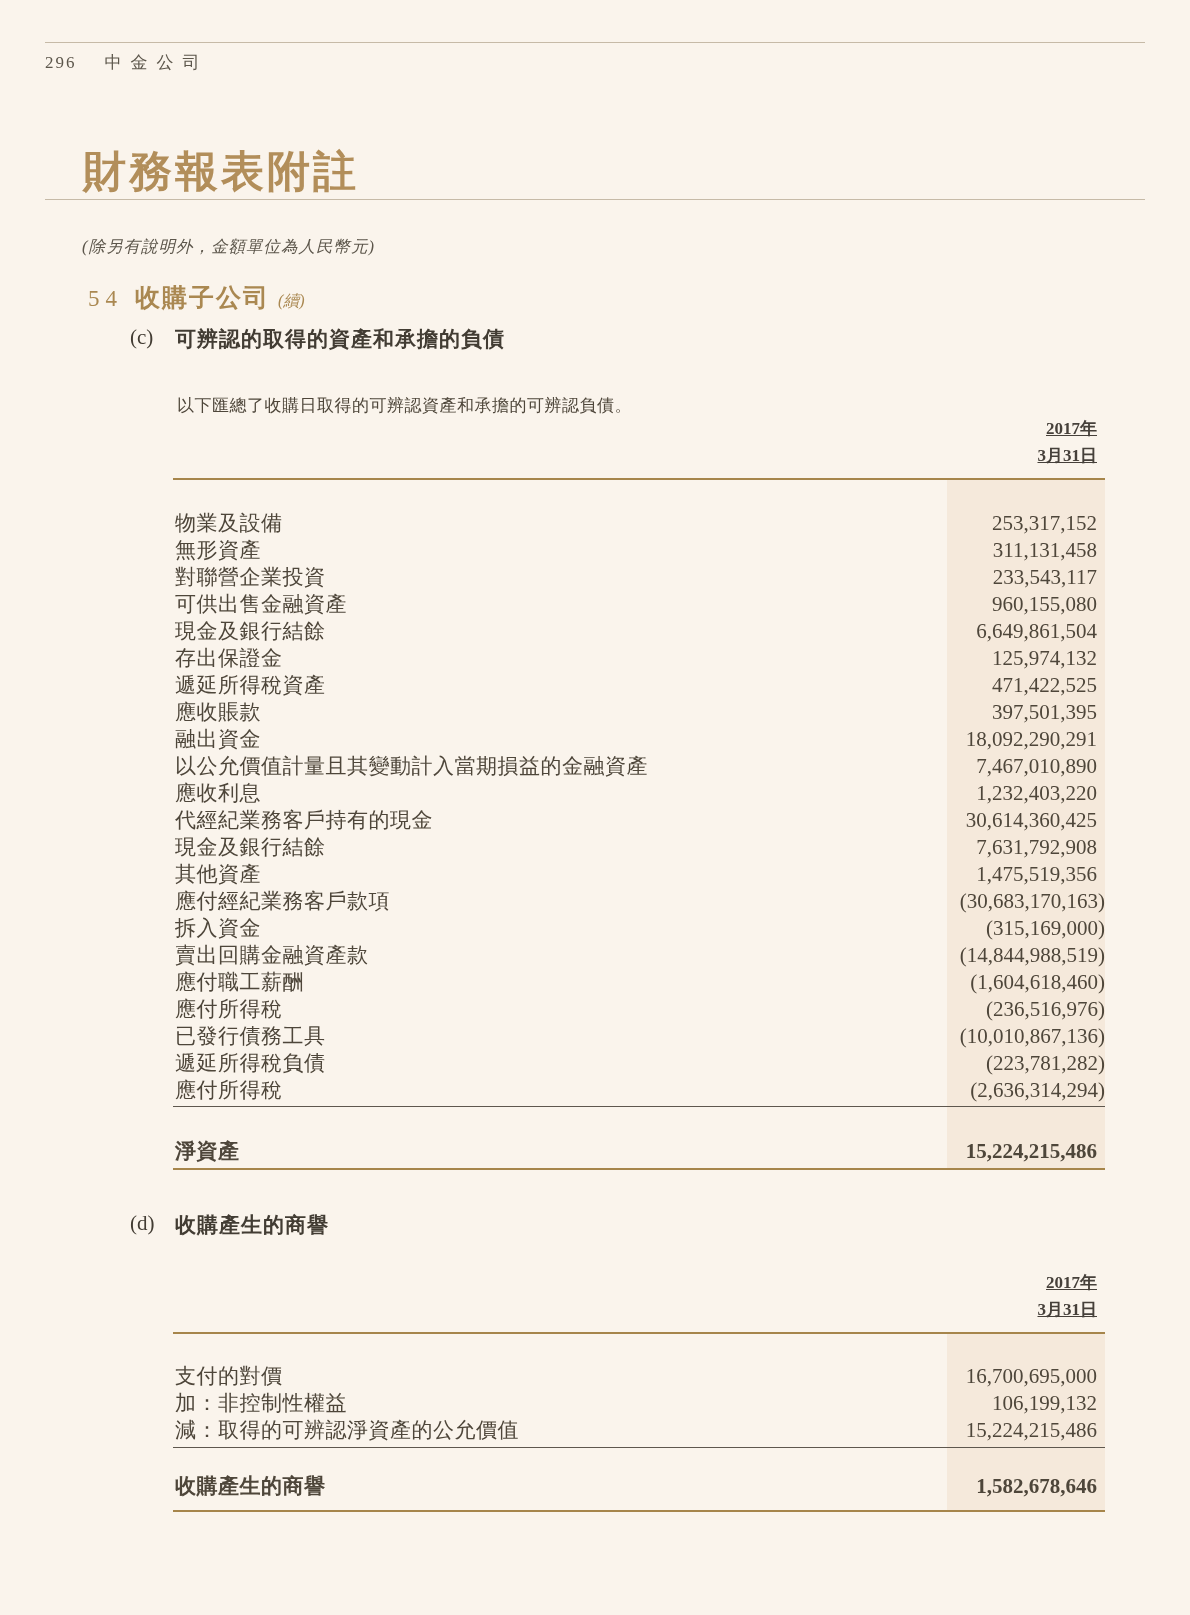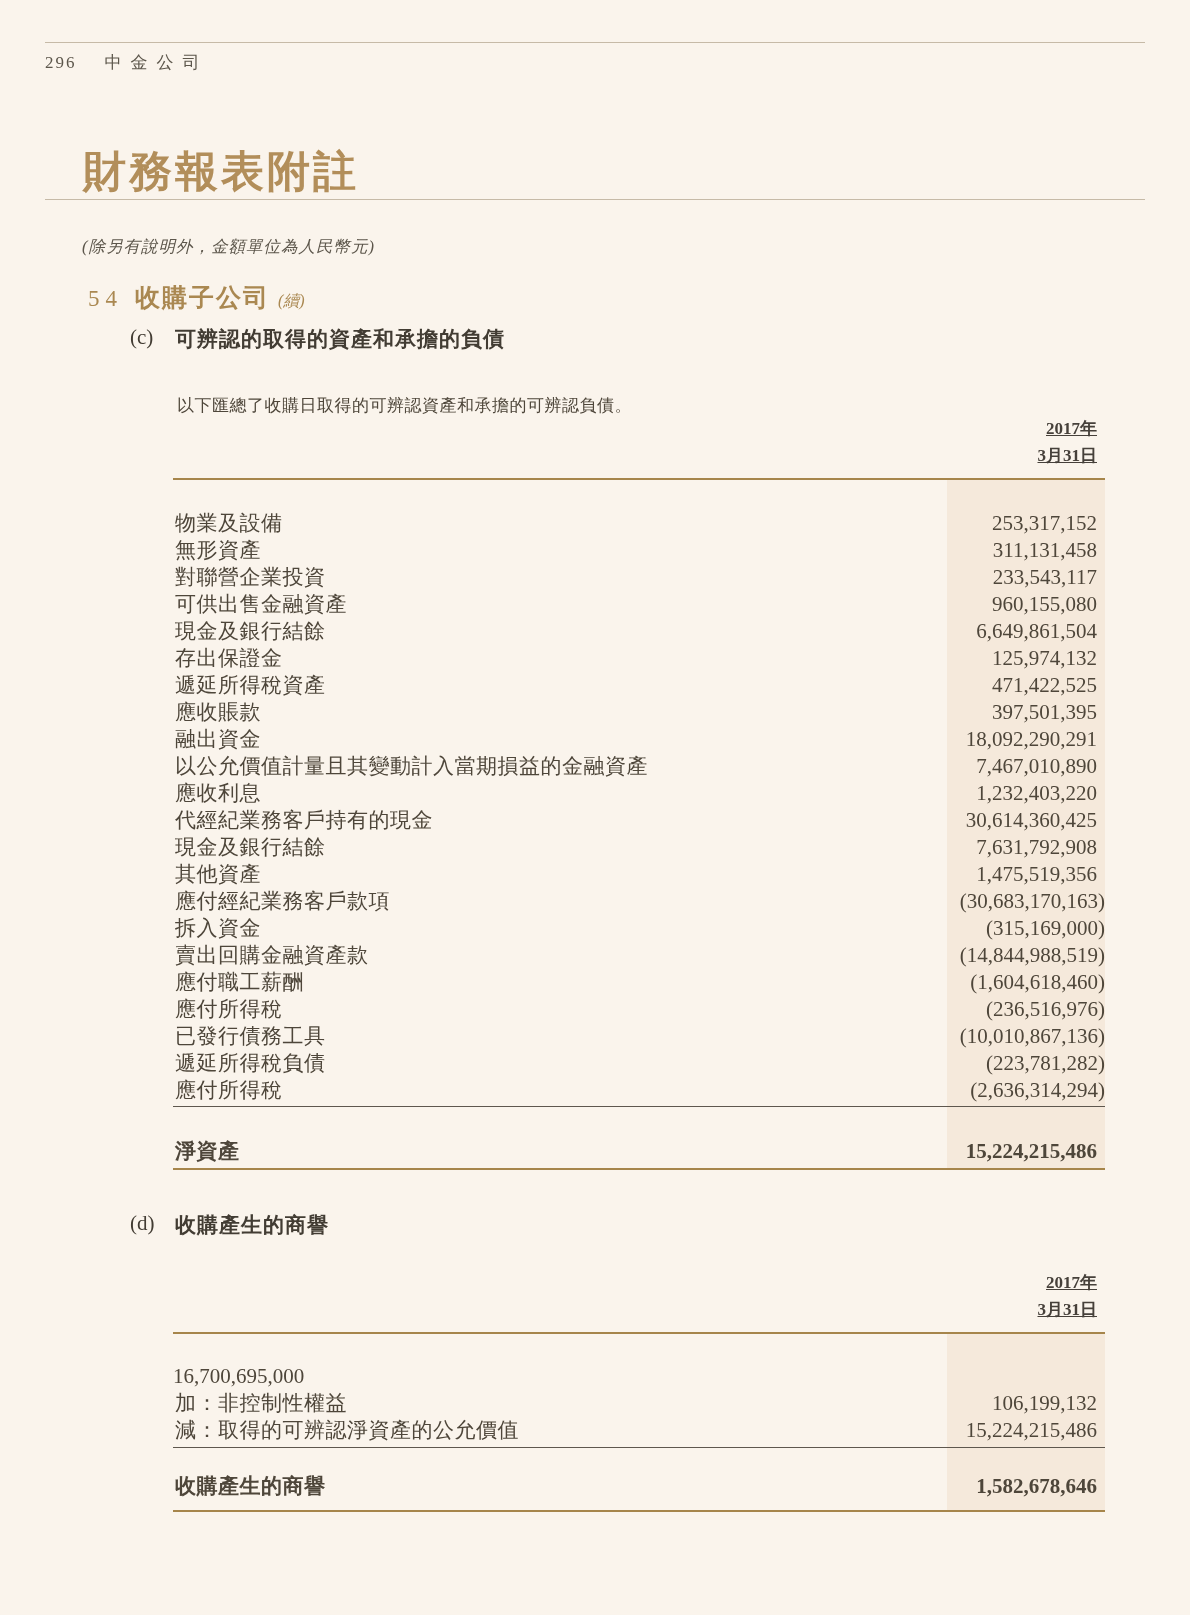--- a/index.html
+++ b/index.html
@@ -223,20 +223,21 @@
   <div class="fintable table-d">
     <div class="col-shade"></div>
     <div class="year-header">
       <div>2017年</div>
       <div>3月31日</div>
     </div>
     <div class="gold-rule rule-top"></div>
 
     <div class="rows">
         <div class="row">
+        <span class="label">支付的對價</span>
         <span class="value">16,700,695,000</span>
       </div>
         <div class="row">
         <span class="label">加：非控制性權益</span>
         <span class="value">106,199,132</span>
       </div>
         <div class="row">
         <span class="label">減：取得的可辨認淨資產的公允價值</span>
         <span class="value">15,224,215,486</span>
       </div>

